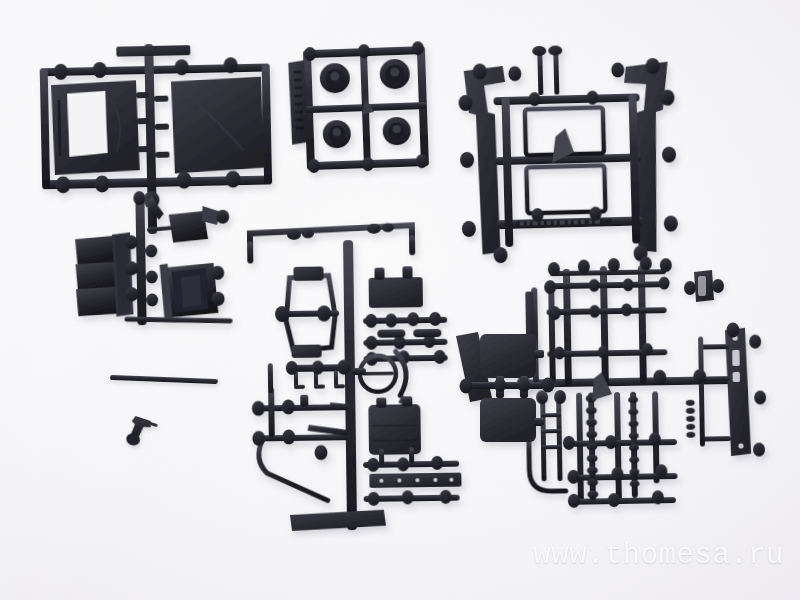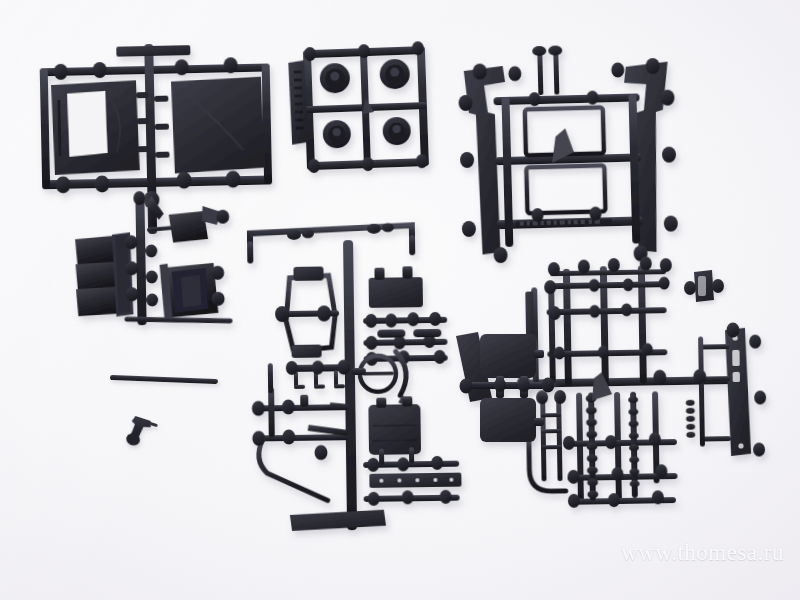--- a/index.html
+++ b/index.html
@@ -16,23 +16,23 @@
     overflow:hidden;
   }
   #stage:before{
     content:"";position:absolute;inset:0;
     background:linear-gradient(125deg, rgba(255,255,255,.55) 0%, rgba(255,255,255,0) 42%);
     pointer-events:none;
   }
   svg.sprues{position:absolute;left:0;top:0;width:800px;height:600px;display:block;}
   .wm{
     position:absolute;
-    right:16px;bottom:34px;
-    font-family:Liberation Serif, serif;
-    font-size:23px;letter-spacing:.5px;
+    right:16px;bottom:28px;
+    font-family:Liberation Mono, monospace;
+    font-size:29px;letter-spacing:.5px;
     color:rgba(255,255,255,.92);
     text-shadow:0 1px 1px rgba(150,150,160,.30), 0 0 2px rgba(200,200,208,.45);
     opacity:.88;
     white-space:nowrap;
     pointer-events:none;
   }
 </style>
 </head>
 <body>
 

